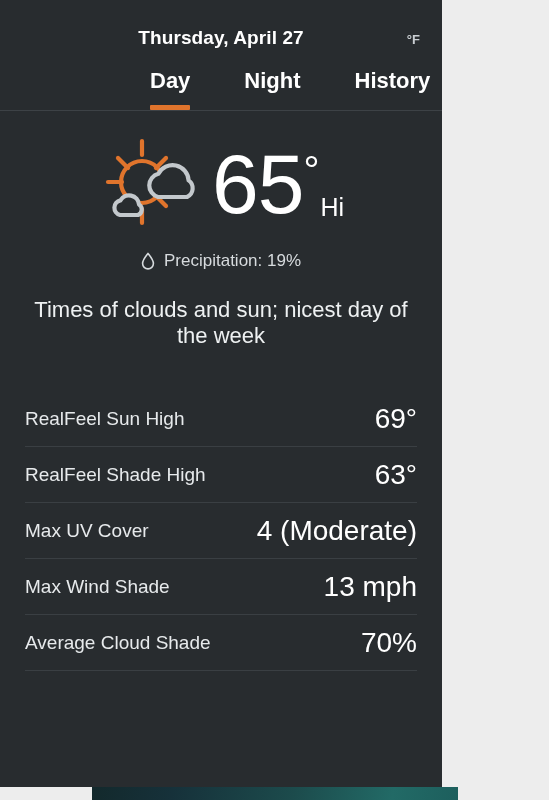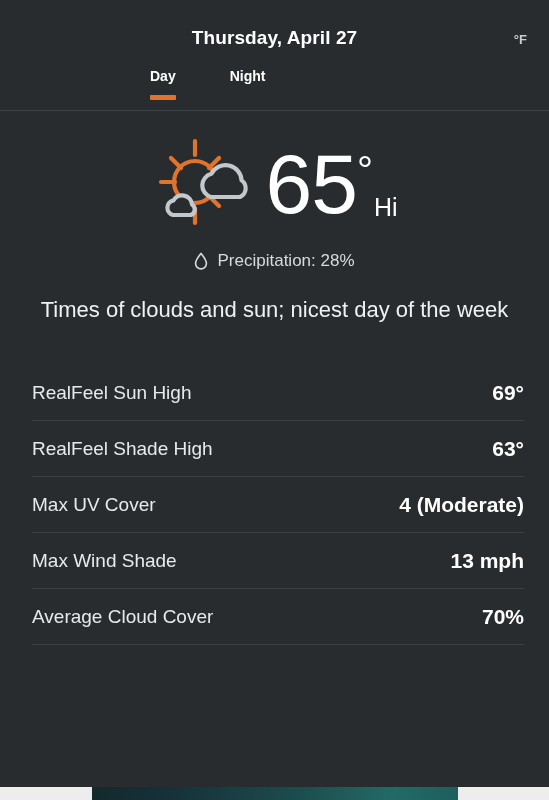--- a/index.html
+++ b/index.html
@@ -21,21 +21,21 @@
     height: 800px;
     background: #ededed;
     overflow: hidden;
   }
 
   
   .panel {
     position: absolute;
     left: 0;
     top: 0;
-    width: 549px;
+    width: 442px;
     height: 787px;
     background: #282c2f;
     box-sizing: border-box;
   }
 
   
   .header {
     position: relative;
     height: 111px;
     border-bottom: 1px solid #3d4246;
@@ -68,21 +68,21 @@
     left: 0;
     top: 68px;
     width: 100%;
     display: flex;
     padding-left: 150px;
     box-sizing: border-box;
   }
   .tab {
     position: relative;
     color: #ffffff;
-    font-size: 14px;
+    font-size: 22px;
     font-weight: bold;
     padding: 0 0 16px 0;
     margin-right: 54px;
     cursor: pointer;
     white-space: nowrap;
   }
   .tab.active::after {
     content: "";
     position: absolute;
     left: 0;
@@ -152,38 +152,38 @@
     margin-top: 26px;
     text-align: center;
     color: #eef1f2;
     font-size: 22px;
     font-weight: 400;
     padding: 0 18px;
   }
 
   
   .details {
-    margin: 42px 25px 0 32px;
+    margin: 42px 25px 0 25px;
   }
   .row {
     display: flex;
     align-items: center;
     justify-content: space-between;
     height: 55px;
     border-bottom: 1px solid #3a3f43;
   }
   .row-label {
     color: #e7eaec;
     font-size: 19px;
     font-weight: 400;
   }
   .row-value {
     color: #ffffff;
-    font-size: 21px;
-    font-weight: bold;
+    font-size: 28px;
+    font-weight: normal;
     text-align: center;
   }
 
   
   .bottom-strip {
     position: absolute;
     left: 0;
     top: 787px;
     width: 549px;
     height: 13px;
@@ -206,20 +206,21 @@
   <div class="panel">
 
     <div class="header">
       <div class="header-title">Thursday, April 27</div>
 
       <div class="unit-toggle">°F</div>
 
       <div class="tabs">
         <div class="tab active">Day</div>
         <div class="tab">Night</div>
+        <div class="tab">History</div>
       </div>
     </div>
 
     <div class="hero">
 
       <svg class="wx-icon" viewBox="0 0 108 108">
         <g stroke="#e0742c" stroke-width="4.2" stroke-linecap="round" fill="none">
           <line x1="44" y1="10" x2="44" y2="24"></line>
           <line x1="44" y1="78" x2="44" y2="92"></line>
           <line x1="10" y1="51" x2="24" y2="51"></line>
@@ -236,21 +237,21 @@
         <span class="temp-value">65</span>
         <span class="temp-deg">°</span>
         <span class="temp-hi">Hi</span>
       </div>
     </div>
 
     <div class="precip">
       <svg class="precip-icon" viewBox="0 0 14 18">
         <path d="M7 1.4 C7 1.4 1.6 8 1.6 11.5 a5.4 5.4 0 0 0 10.8 0 C12.4 8 7 1.4 7 1.4 z" fill="none" stroke="#d7dbde" stroke-width="1.6" stroke-linejoin="round"></path>
       </svg>
-      <span>Precipitation: 28%</span>
+      <span>Precipitation: 19%</span>
     </div>
 
     <div class="phrase">Times of clouds and sun; nicest day of the week</div>
 
     <div class="details">
 
       <div class="row">
         <span class="row-label">RealFeel Sun High</span>
         <span class="row-value">69°</span>
       </div>
@@ -266,21 +267,21 @@
       </div>
 
 
       <div class="row">
         <span class="row-label">Max Wind Shade</span>
         <span class="row-value">13 mph</span>
       </div>
 
 
       <div class="row">
-        <span class="row-label">Average Cloud Cover</span>
+        <span class="row-label">Average Cloud Shade</span>
         <span class="row-value">70%</span>
       </div>
 
     </div>
   </div>
 
   <div class="bottom-strip">
     <div class="bottom-card"></div>
   </div>
 

